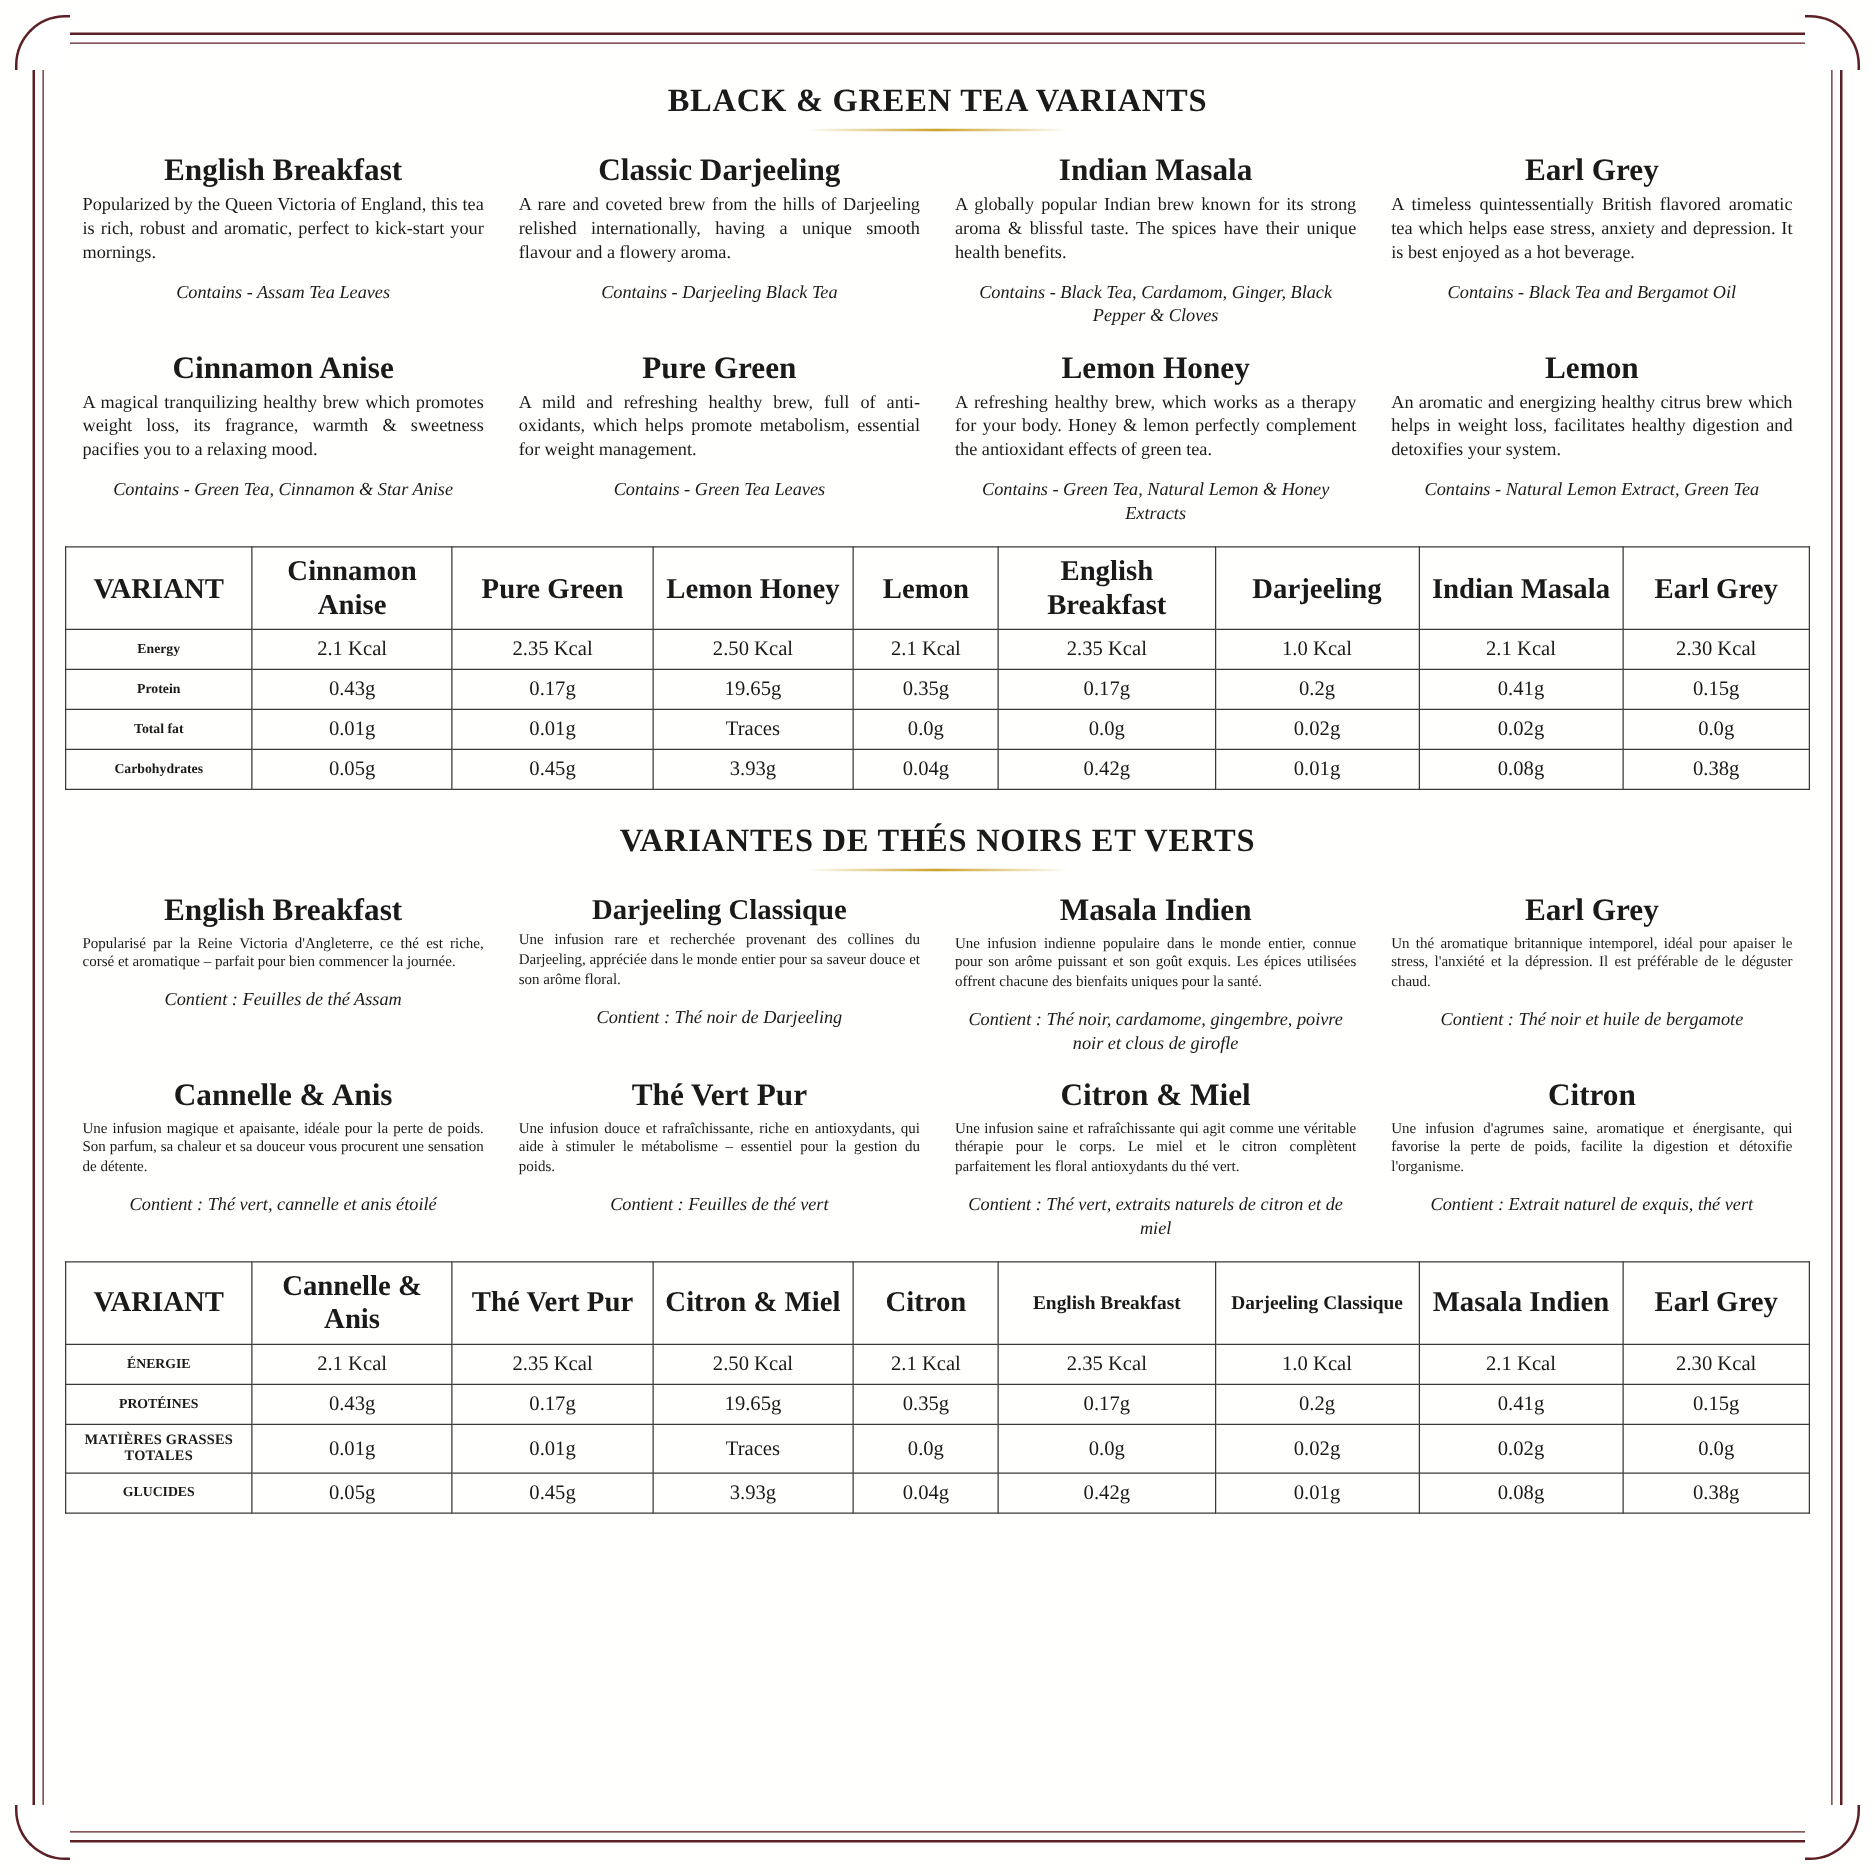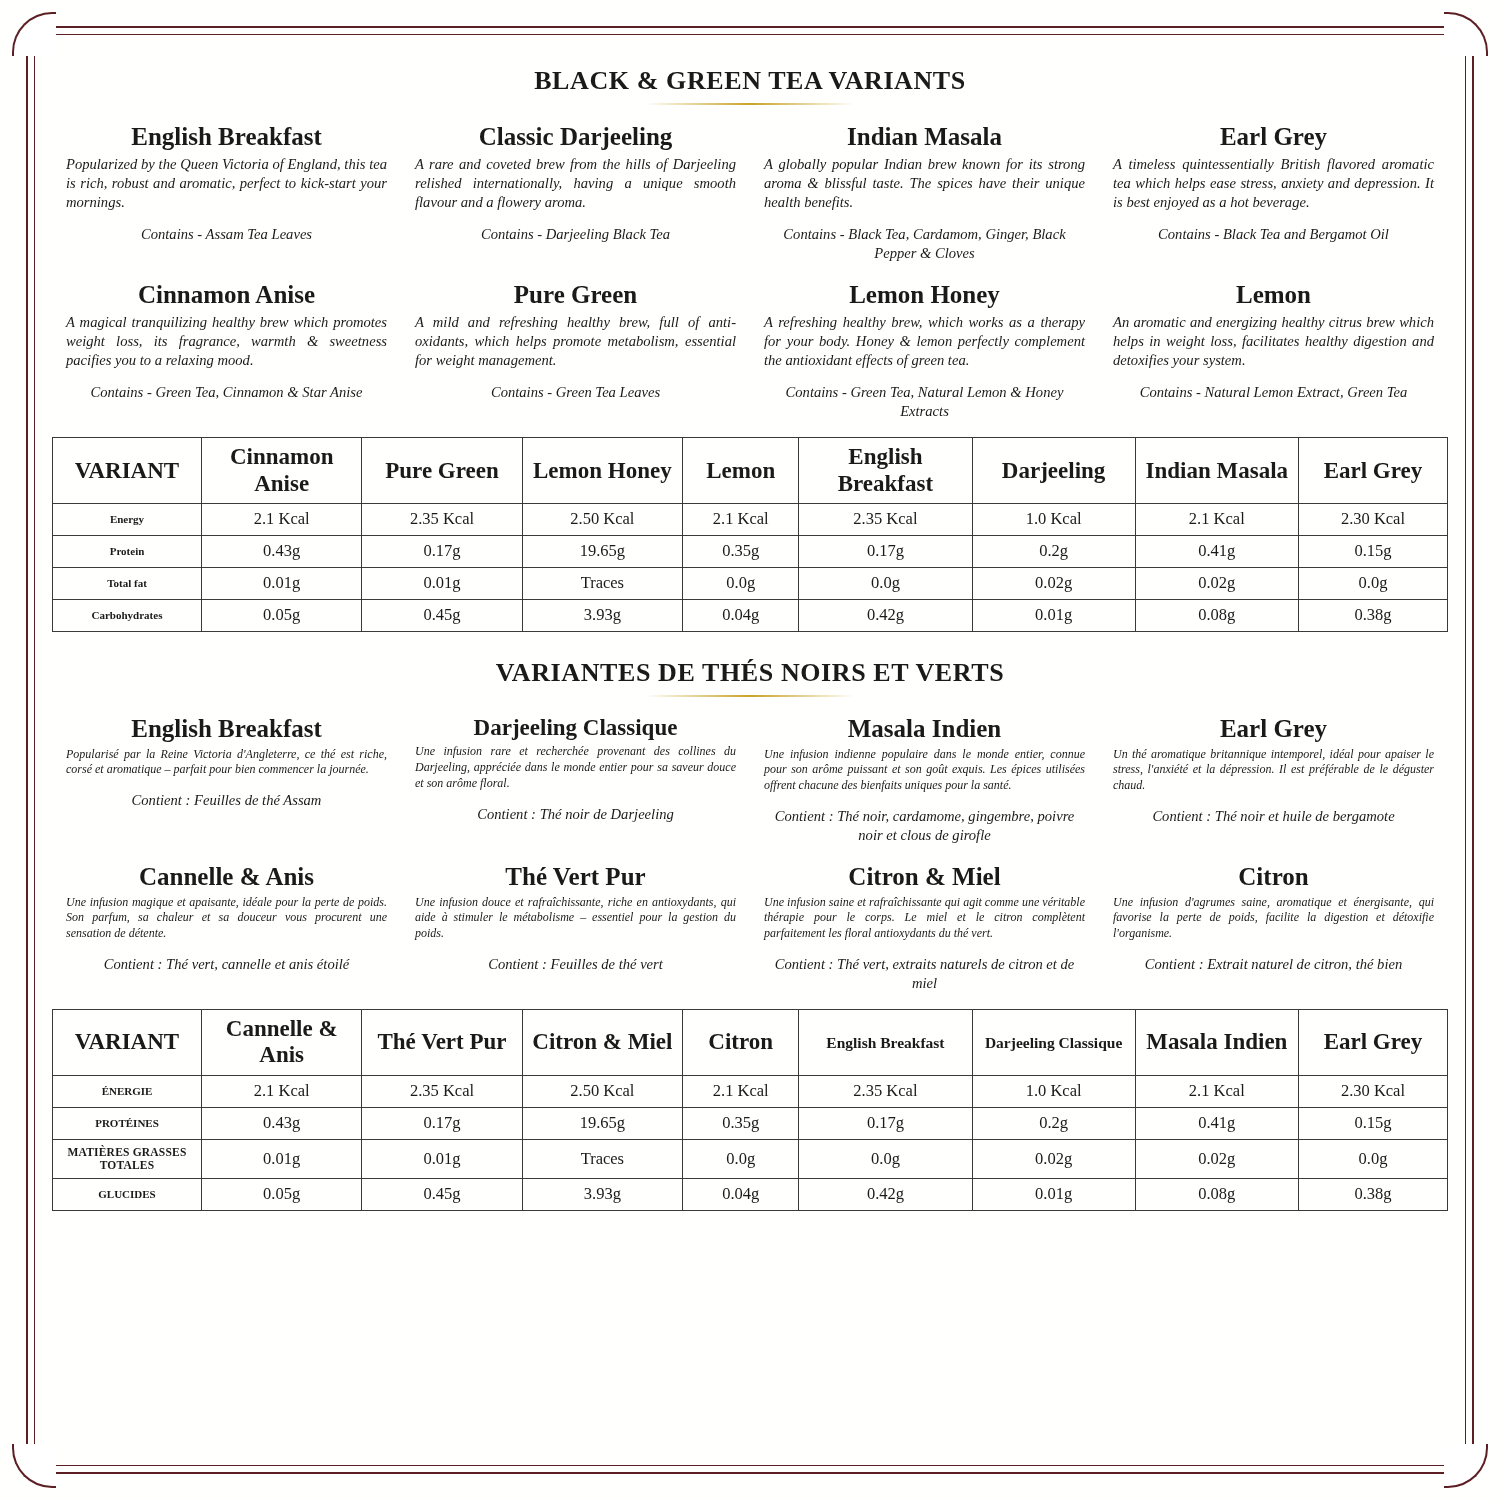--- a/index.html
+++ b/index.html
@@ -78,21 +78,20 @@
   }
   .variant-name {
     font-size: 25px;
     font-weight: bold;
     margin: 6px 0 4px 0;
     line-height: 1.1;
   }
   .variant-name.sm { font-size: 23px; }
   .variant-desc {
     font-size: 14.6px;
-    font-style: italic;
     line-height: 1.32;
     text-align: justify;
     text-align-last: left;
     margin: 0;
   }
   .variant-contains {
     font-size: 14.6px;
     font-style: italic;
     line-height: 1.3;
     margin-top: 13px;
@@ -312,21 +311,21 @@
           <div class="variant-contains">Contient : Feuilles de thé vert</div>
         </div>
         <div class="cell">
           <div class="variant-name">Citron &amp; Miel</div>
           <div class="variant-desc fr-desc">Une infusion saine et rafraîchissante qui agit comme une véritable thérapie pour le corps. Le miel et le citron complètent parfaitement les floral antioxydants du thé vert.</div>
           <div class="variant-contains">Contient : Thé vert, extraits naturels de citron et de miel</div>
         </div>
         <div class="cell">
           <div class="variant-name">Citron</div>
           <div class="variant-desc fr-desc">Une infusion d'agrumes saine, aromatique et énergisante, qui favorise la perte de poids, facilite la digestion et détoxifie l'organisme.</div>
-          <div class="variant-contains">Contient : Extrait naturel de citron, thé bien</div>
+          <div class="variant-contains">Contient : Extrait naturel de exquis, thé vert</div>
         </div>
       </div>
 
       <table class="nutri">
         <colgroup>
           <col class="c0">
             <col class="c1">
             <col class="c2">
             <col class="c3">
             <col class="c4">

